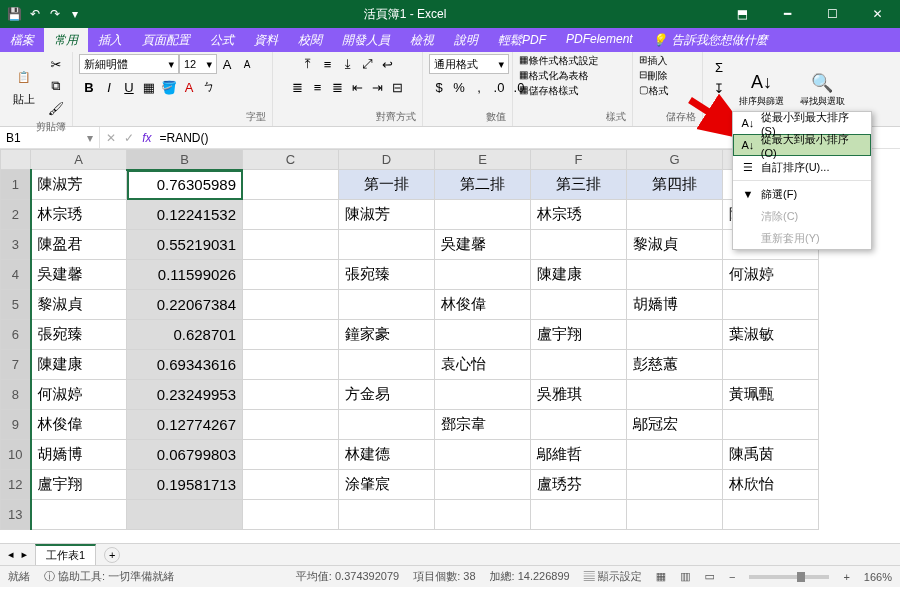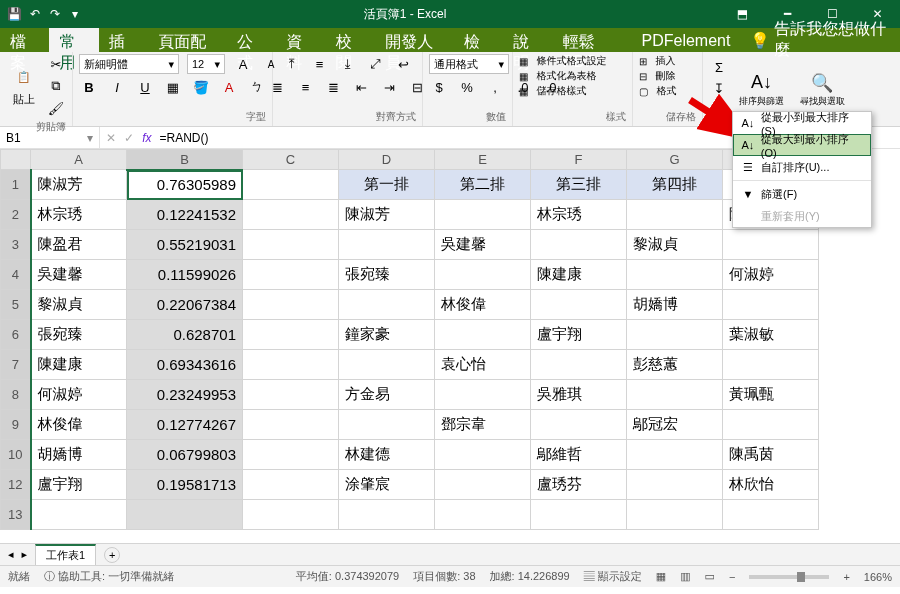--- a/index.html
+++ b/index.html
@@ -5,33 +5,33 @@
 * { margin: 0; padding: 0; box-sizing: border-box; font-family: "Microsoft JhengHei", "Segoe UI", sans-serif; }
 body { width: 900px; height: 594px; overflow: hidden; background: #fff; position: relative; }
 
 .titlebar { height: 28px; background: #0a6332; color: #fff; display: flex; align-items: center; font-size: 12px; }
 .titlebar .qat { display: flex; gap: 6px; padding: 0 8px; align-items: center; }
 .titlebar .qat-icon { width: 14px; height: 14px; display: flex; align-items: center; justify-content: center; }
 .titlebar .title { flex: 1; text-align: center; font-size: 12px; }
 .titlebar .wincontrols { display:flex; }
 .titlebar .winbtn { width: 45px; height: 28px; display: flex; align-items: center; justify-content: center; }
 
-.tabbar { height: 24px; background: #4d7c0f; display: flex; font-size: 16px; color: #fff; }
+.tabbar { height: 24px; background: #8b5cf6; display: flex; font-size: 12px; color: #fff; font-style: italic; }
 .tabbar .tab { padding: 4px 10px; cursor: pointer; }
 .tabbar .tab.active { background: #f3f3f3; color: #0a6332; }
 .tabbar .helptext { display: flex; align-items: center; padding: 0 10px; gap: 4px; }
 
 .ribbon { height: 75px; background: #f3f3f3; border-bottom: 1px solid #d4d4d4; display: flex; font-size: 11px; }
 .ribbon-group { border-right: 1px solid #e1e1e1; padding: 2px 6px; display: flex; flex-direction: column; }
 .ribbon-group .group-body { flex:1; display: flex; align-items: center; gap:4px;}
 .ribbon-group .group-label { text-align: right; font-size: 10px; color: #666; padding-top:2px;}
 .bigbtn { display: flex; flex-direction: column; align-items: center; padding: 2px 6px; gap: 2px; font-size: 11px; }
 .bigbtn .icon { width: 24px; height: 24px; display:flex; align-items:center; justify-content:center; }
 
-.font-row { display:flex; align-items:center; gap:8px; }
+.font-row { display:flex; gap:0; }
 .font-select { width:100px; height:20px; border:1px solid #c0c0c0; background:#fff; font-size:11px; padding:0 4px; display:flex; align-items:center; justify-content:space-between;}
 .size-select { width:38px; height:20px; border:1px solid #c0c0c0; background:#fff; font-size:11px; padding:0 4px; display:flex; align-items:center; justify-content:space-between;}
 .mini-btn { width:20px; height:20px; display:flex; align-items:center; justify-content:center; font-size: 13px; }
 
 .namebox-bar { height: 22px; background: #fff; border-bottom: 1px solid #e1e1e1; display: flex; align-items: stretch; font-size: 12px; }
 .namebox { width: 100px; border-right: 1px solid #e1e1e1; padding: 0 6px; display:flex; align-items:center; justify-content:space-between; }
 .fxarea { display:flex; align-items:center; padding: 0 6px; gap:8px;}
 .fxarea .fx { font-style: italic; color:#6d28d9; }
 
 .grid-area { position: relative; height: 394px; overflow: hidden; }
@@ -421,20 +421,24 @@
       <span class="micon">☰</span>
       <span>自訂排序(U)...</span>
     </div>
     <div class="sep"></div>
     <div class="menuitem">
       <span class="micon">▼</span>
       <span>篩選(F)</span>
     </div>
     <div class="menuitem disabled">
       <span class="micon"></span>
+      <span>清除(C)</span>
+    </div>
+    <div class="menuitem disabled">
+      <span class="micon"></span>
       <span>重新套用(Y)</span>
     </div>
   </div>
 
 <svg class="red-arrow" style="left:685px; top:92px;" width="70" height="50">
   <defs>
       <marker id="ah" markerWidth="8" markerHeight="8" refX="6" refY="3" orient="auto">
         <polygon points="0 0, 8 3, 0 6" fill="#e60000"></polygon>
       </marker>
     </defs>

